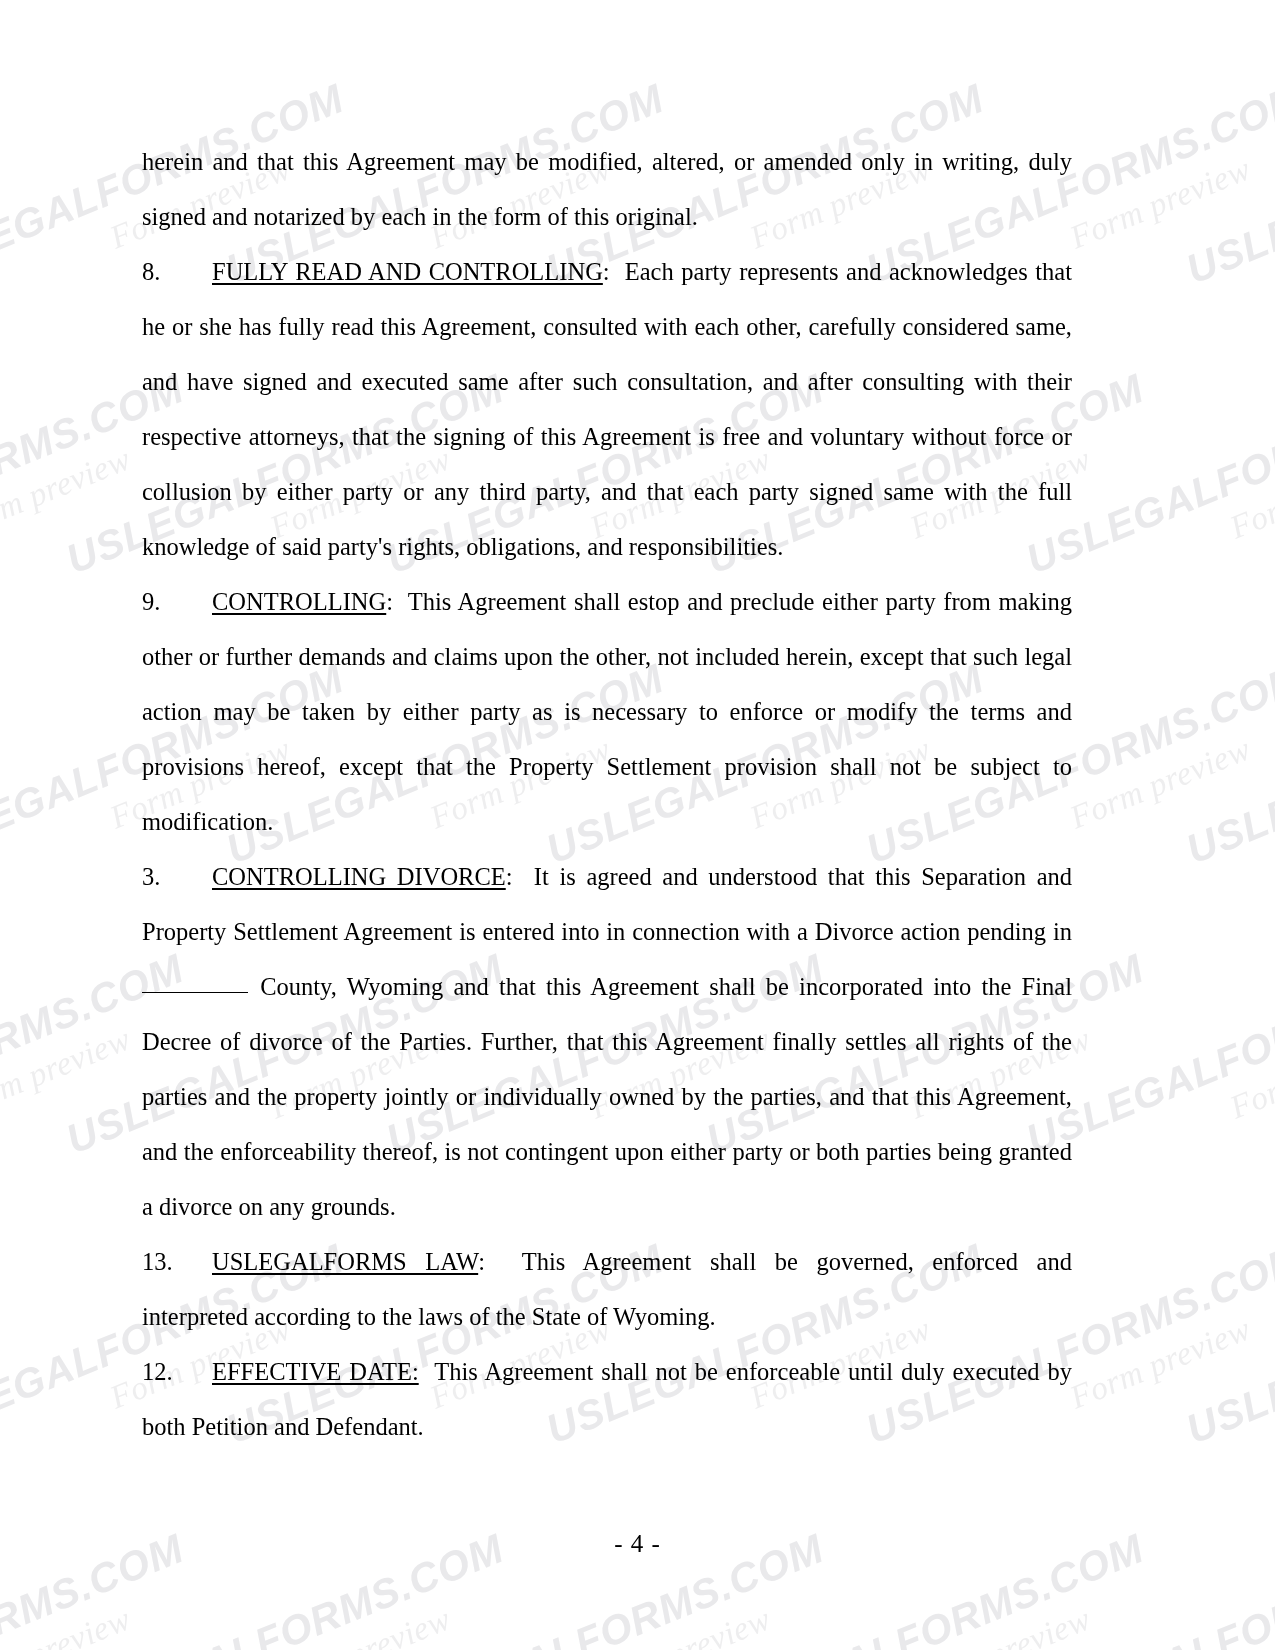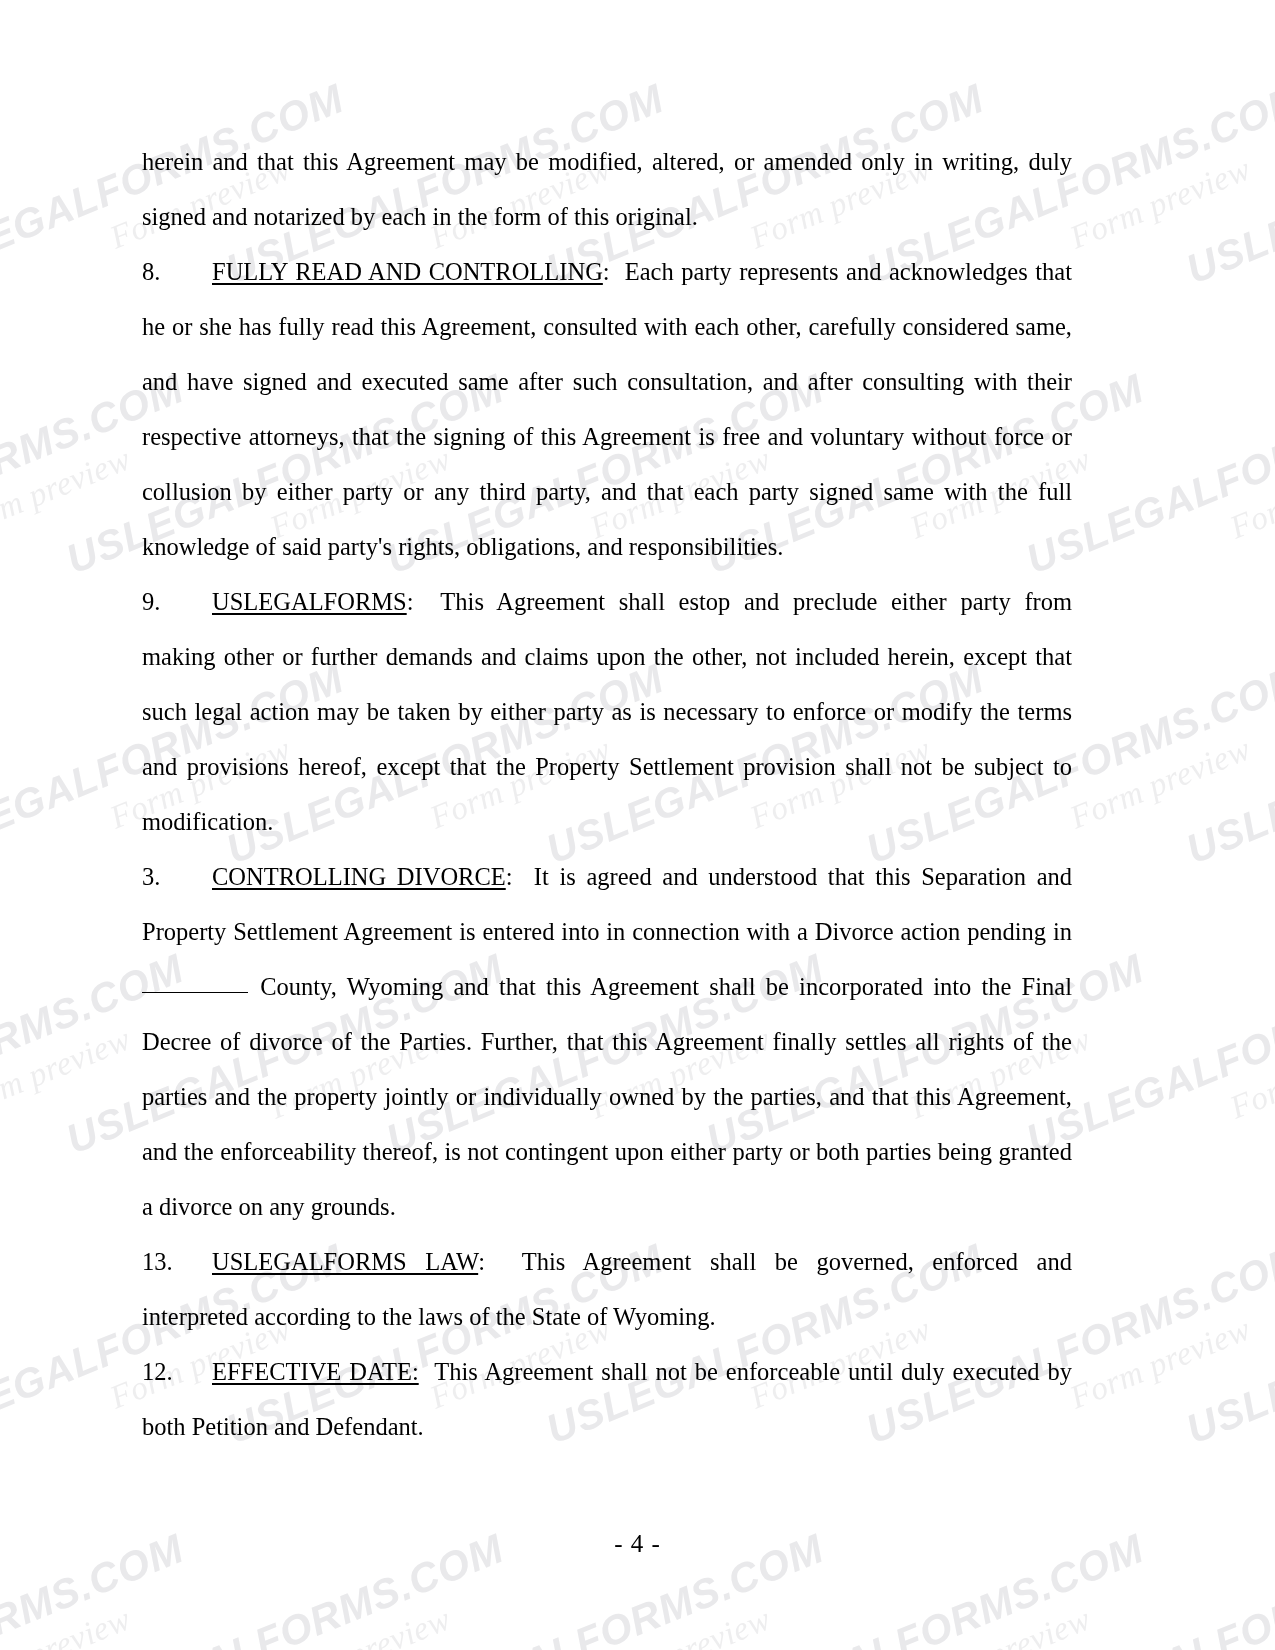--- a/index.html
+++ b/index.html
@@ -165,21 +165,21 @@
     <p class="para">
       <span>herein and that this Agreement may be modified, altered, or amended only in writing, duly signed and notarized by each in the form of this original.</span>
     </p>
 
     <p class="para">
       <span class="num">8.</span><span class="heading">FULLY READ AND CONTROLLING</span><span>:</span>&nbsp;
       <span>Each party represents and acknowledges that he or she has fully read this Agreement, consulted with each other, carefully considered same, and have signed and executed same after such consultation, and after consulting with their respective attorneys, that the signing of this Agreement is free and voluntary without force or collusion by either party or any third party, and that each party signed same with the full knowledge of said party's rights, obligations, and responsibilities.</span>
     </p>
 
     <p class="para">
-      <span class="num">9.</span><span class="heading">USLEGALFORMS</span><span>:</span>&nbsp;
+      <span class="num">9.</span><span class="heading">CONTROLLING</span><span>:</span>&nbsp;
       <span>This Agreement shall estop and preclude either party from making other or further demands and claims upon the other, not included herein, except that such legal action may be taken by either party as is necessary to enforce or modify the terms and provisions hereof, except that the Property Settlement provision shall not be subject to modification.</span>
     </p>
 
     <p class="para">
       <span class="num">3.</span><span class="heading">CONTROLLING DIVORCE</span><span>:</span>&nbsp;
       <span>It is agreed and understood that this Separation and Property Settlement Agreement is entered into in connection with a Divorce action pending in</span>
       <span class="blank-line"></span>
       <span>County, Wyoming and that this Agreement shall be incorporated into the Final Decree of divorce of the Parties. Further, that this Agreement finally settles all rights of the parties and the property jointly or individually owned by the parties, and that this Agreement, and the enforceability thereof, is not contingent upon either party or both parties being granted a divorce on any grounds.</span>
     </p>
 

